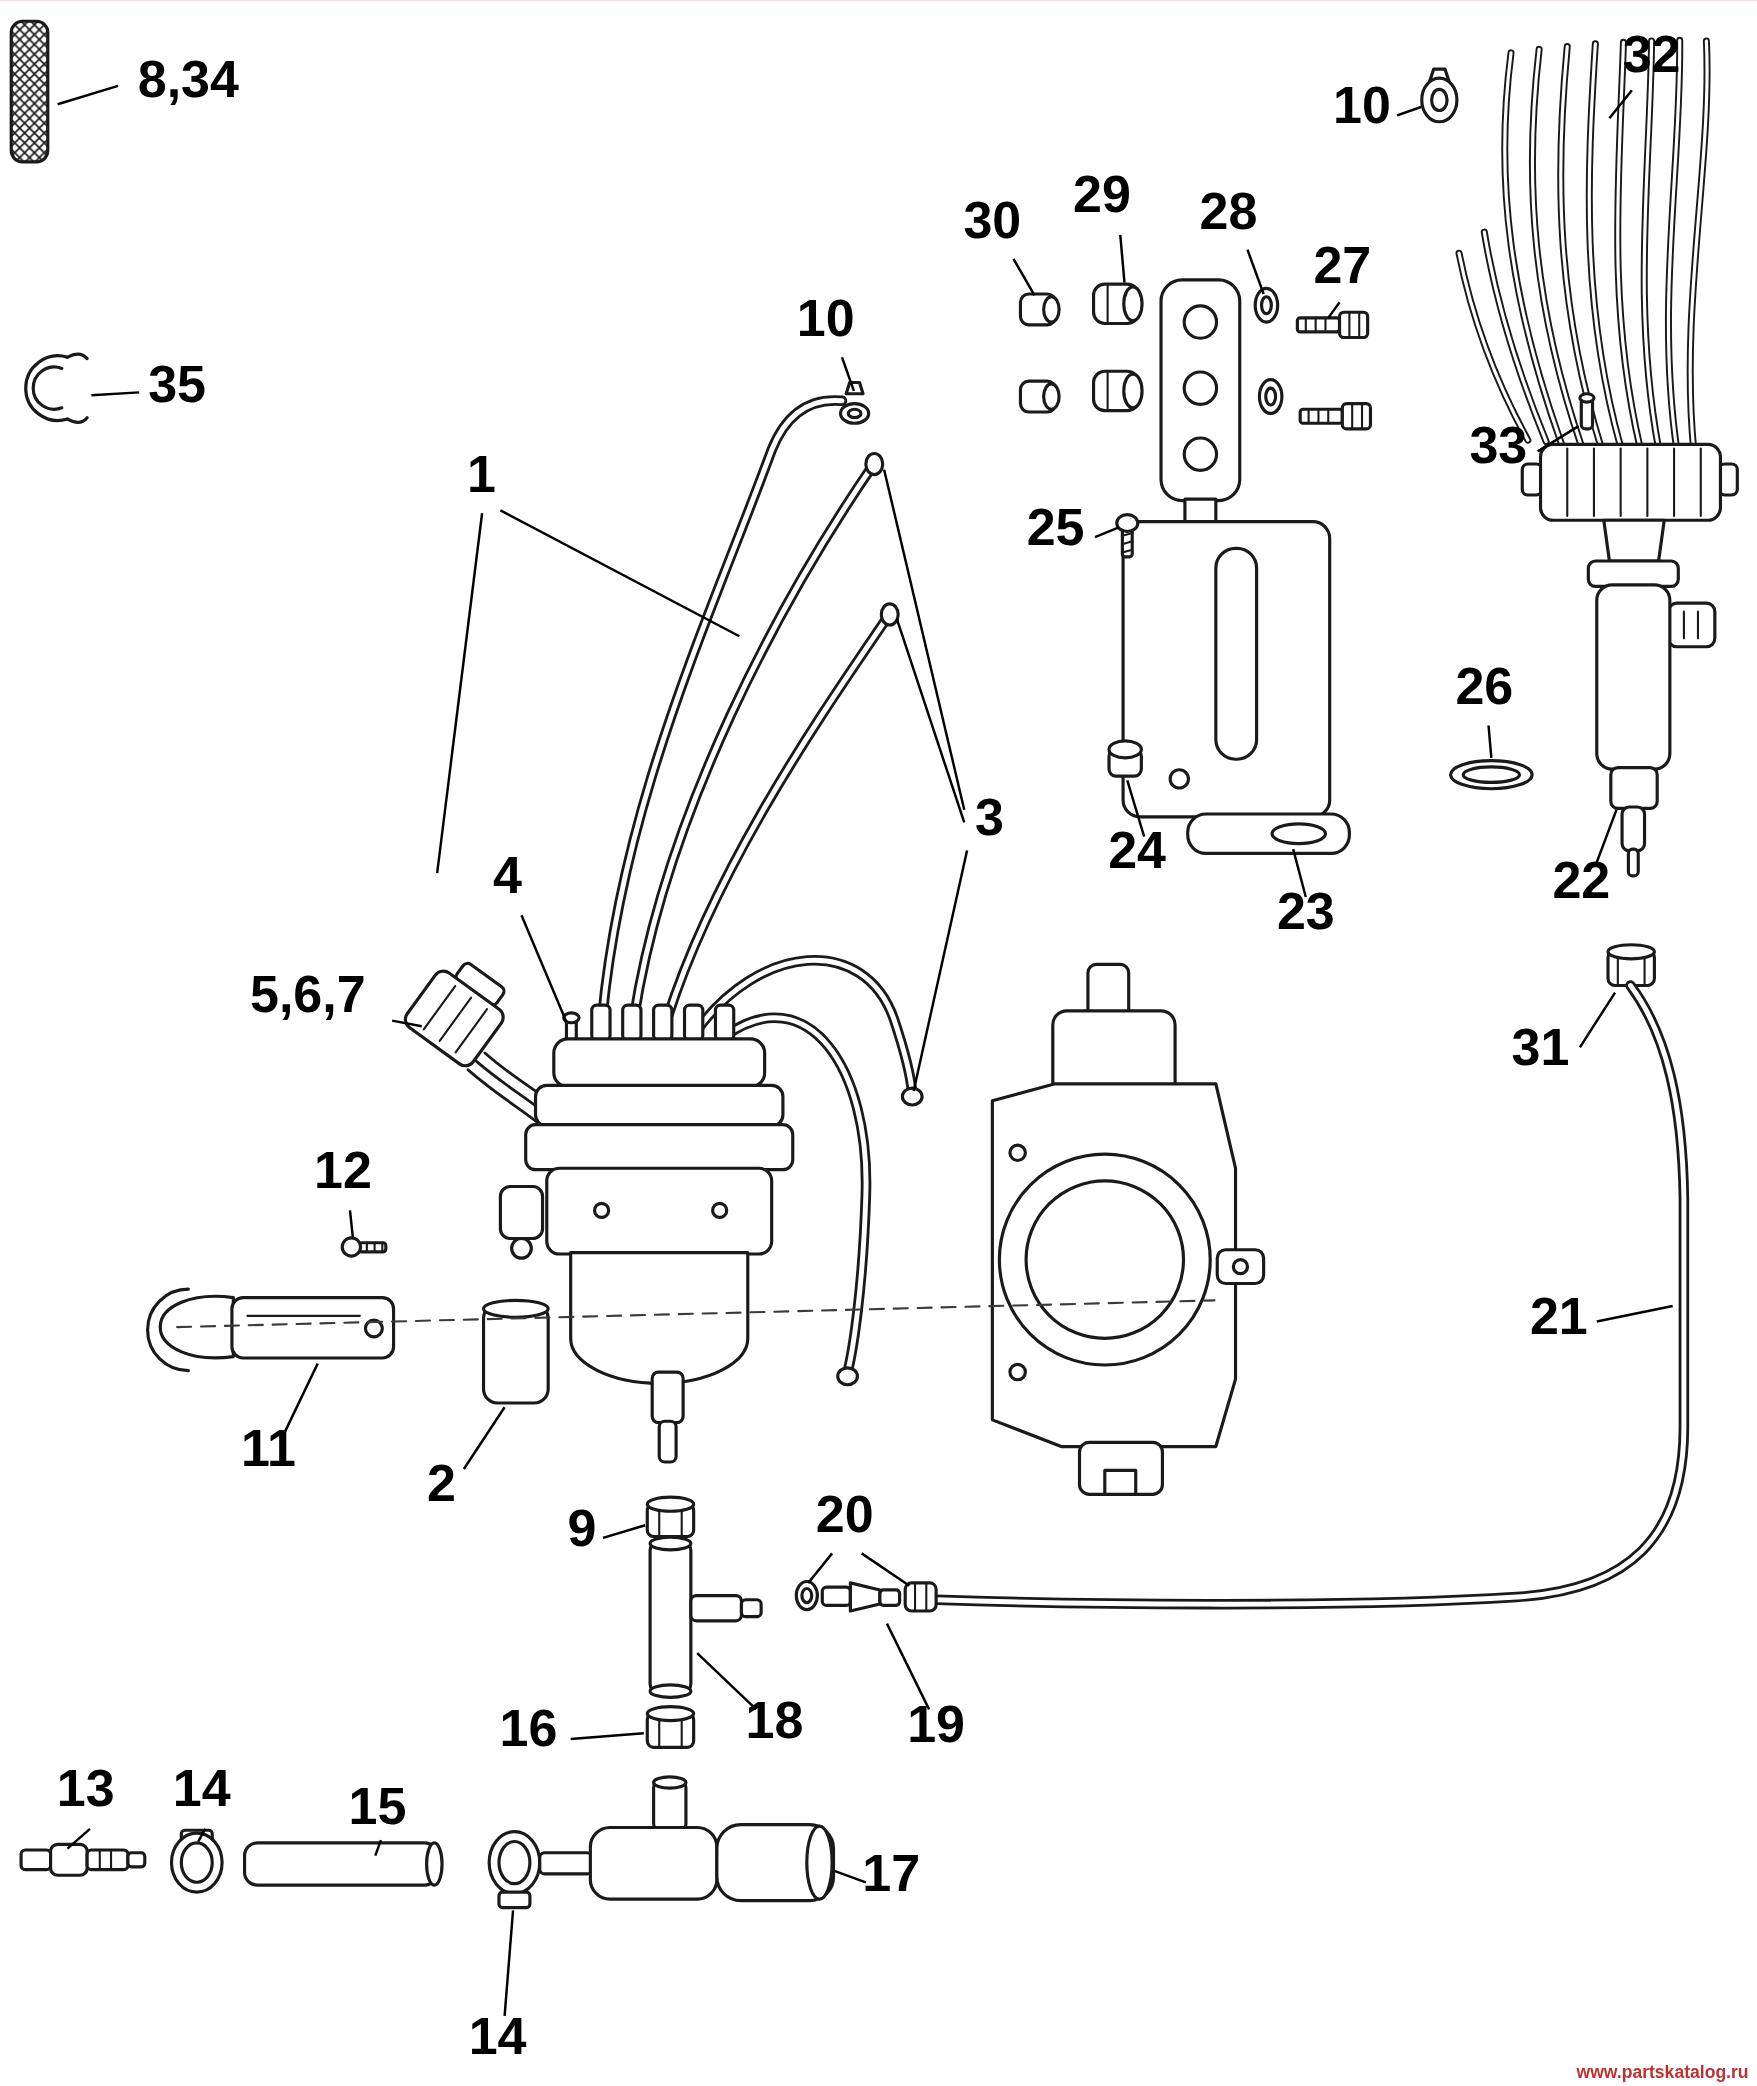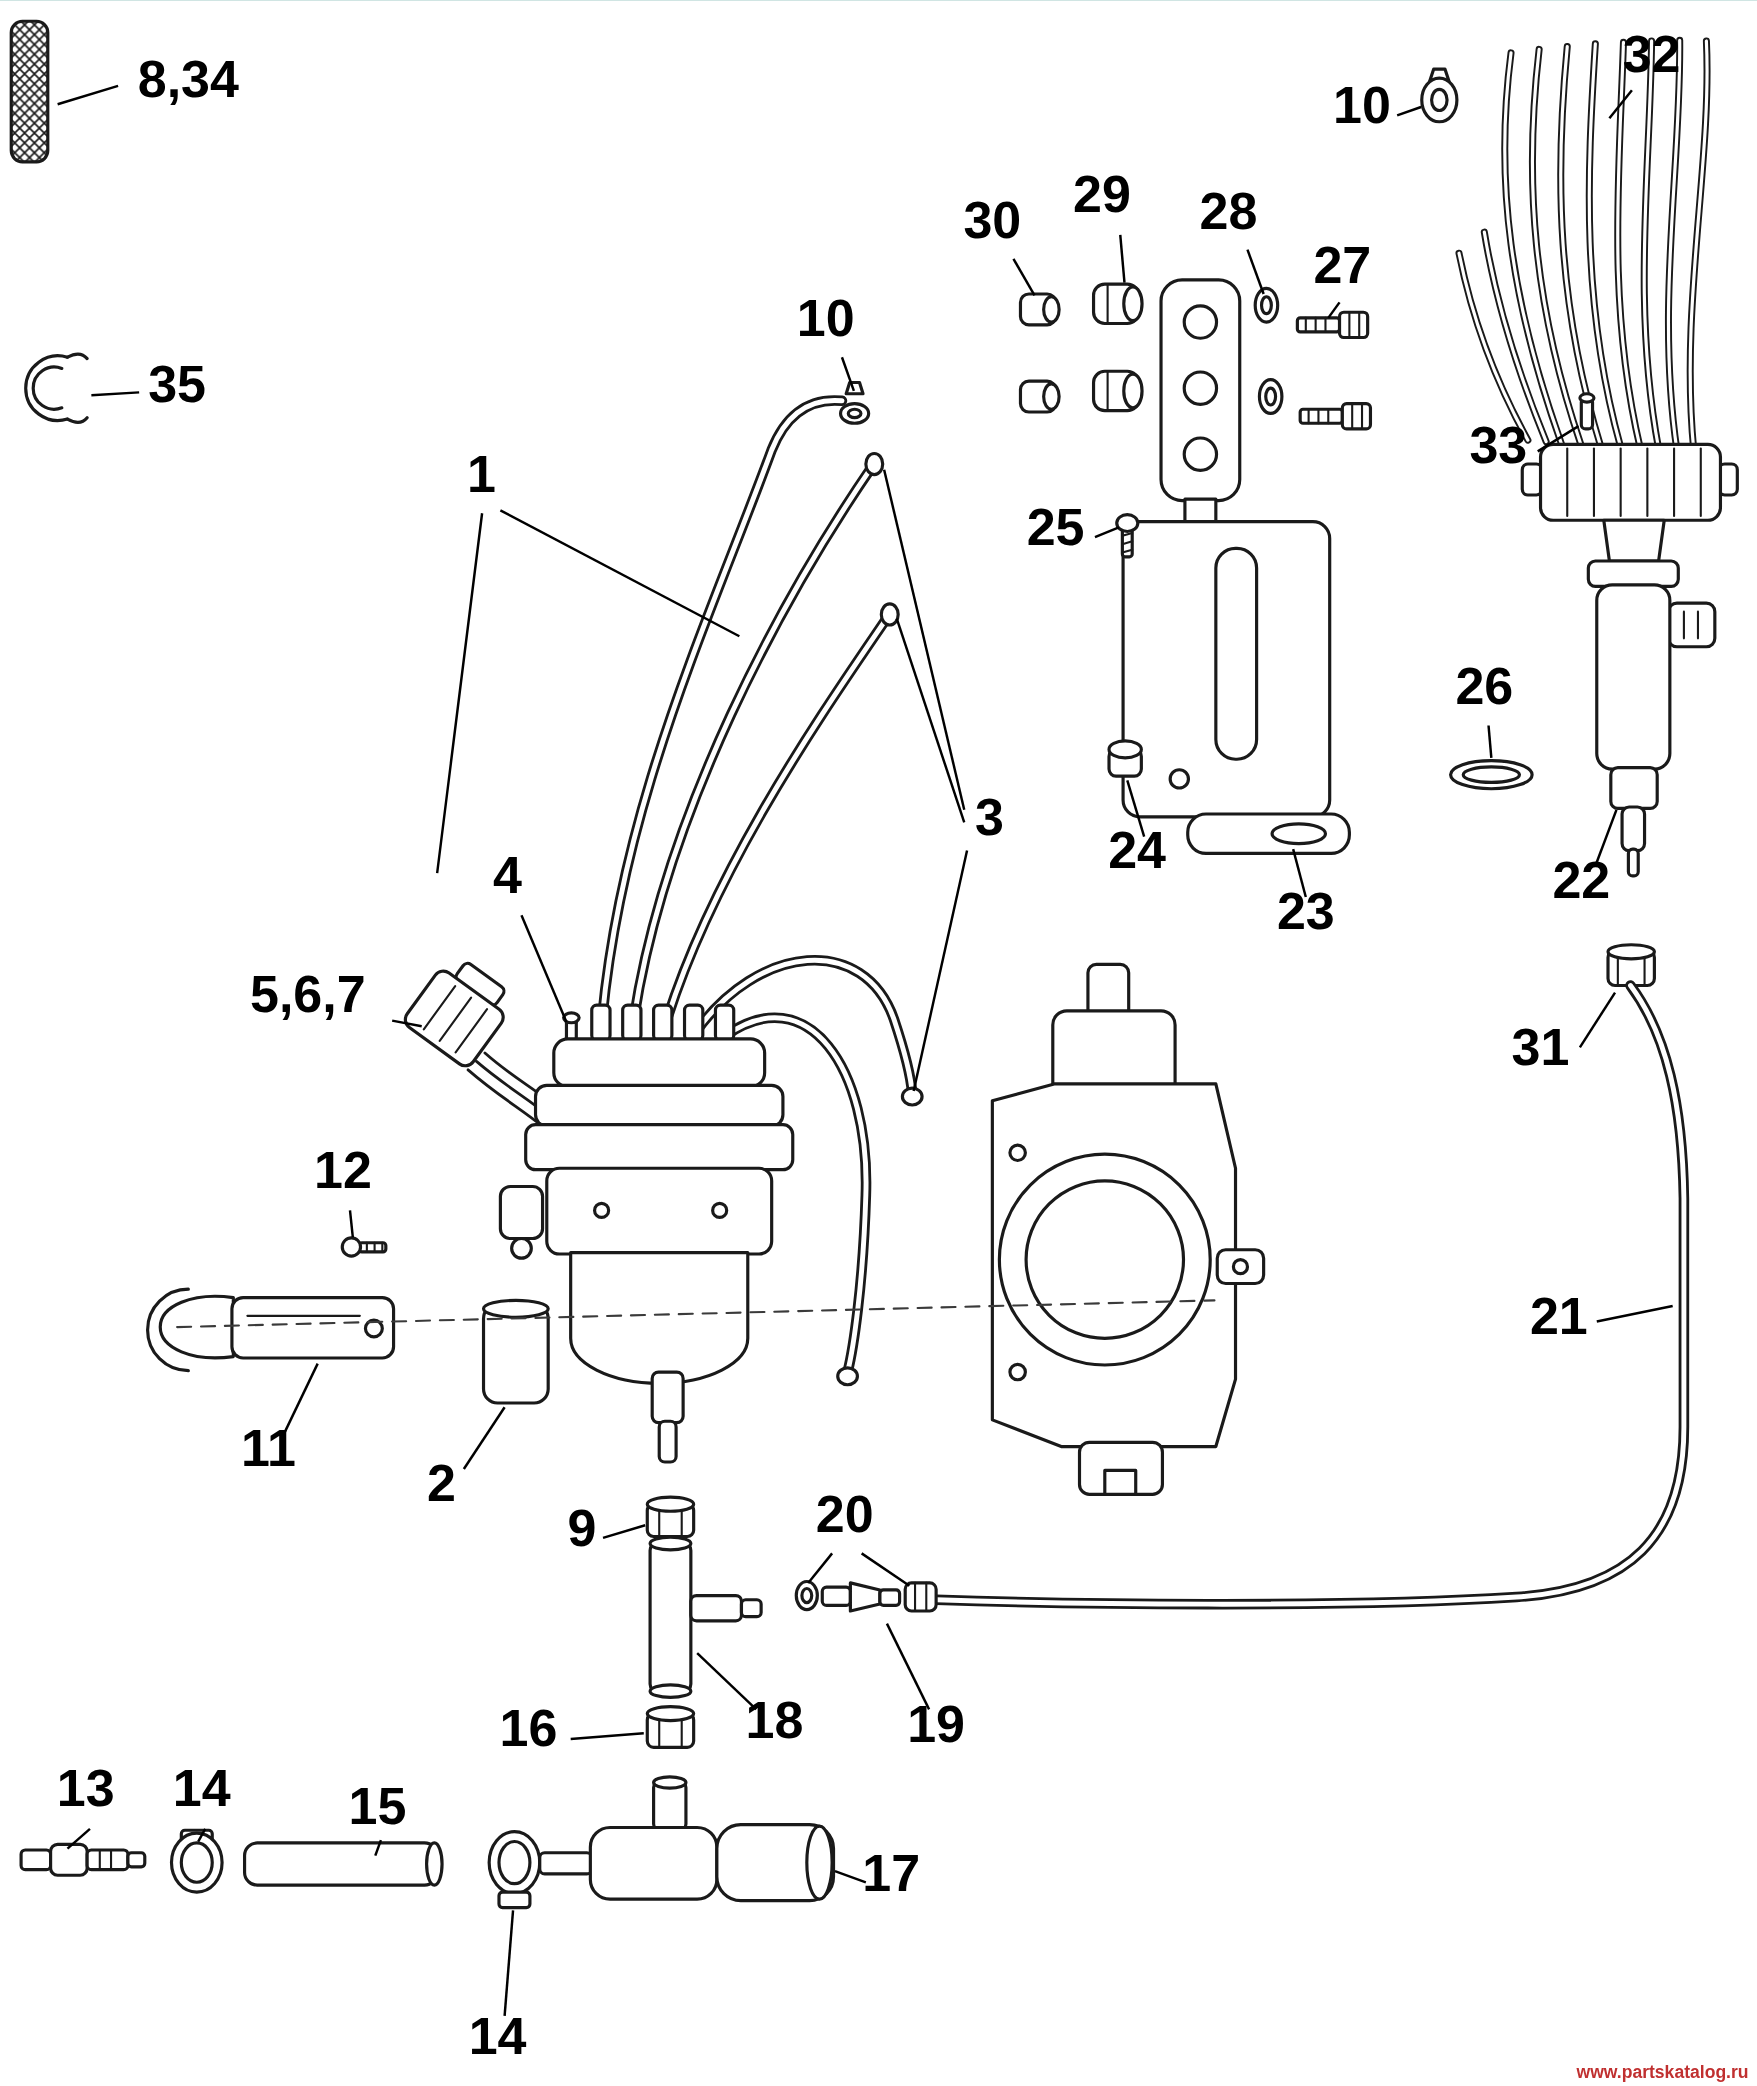--- a/index.html
+++ b/index.html
@@ -1,16 +1,16 @@
 <!DOCTYPE html>
 <html style="font-size:11.2px"><head>
 <meta charset="utf-8">
 <style>
   html,body{margin:0;padding:0;background:#ffffff;}
-  #stage{width:1757px;height:2087px;position:relative;background:#0f766e;overflow:hidden;}
+  #stage{width:1757px;height:2087px;position:relative;background:#ec4899;overflow:hidden;}
   svg{display:block;}
   .part{fill:#ffffff;stroke:#1a1a1a;stroke-width:4.5;}
   .nf{fill:none;}
   .hatch{fill:url(#crosshatch);}
   .ln{stroke:#1a1a1a;stroke-width:3;fill:none;}
   .wire{stroke:#1a1a1a;stroke-width:4;fill:none;}
   .hose{fill:none;stroke:#1a1a1a;stroke-width:15;}
   .hose-core{fill:none;stroke:#ffffff;stroke-width:7;}
   .hose.thin{stroke-width:10;}
   .hose-core.thin{stroke-width:4.5;}

